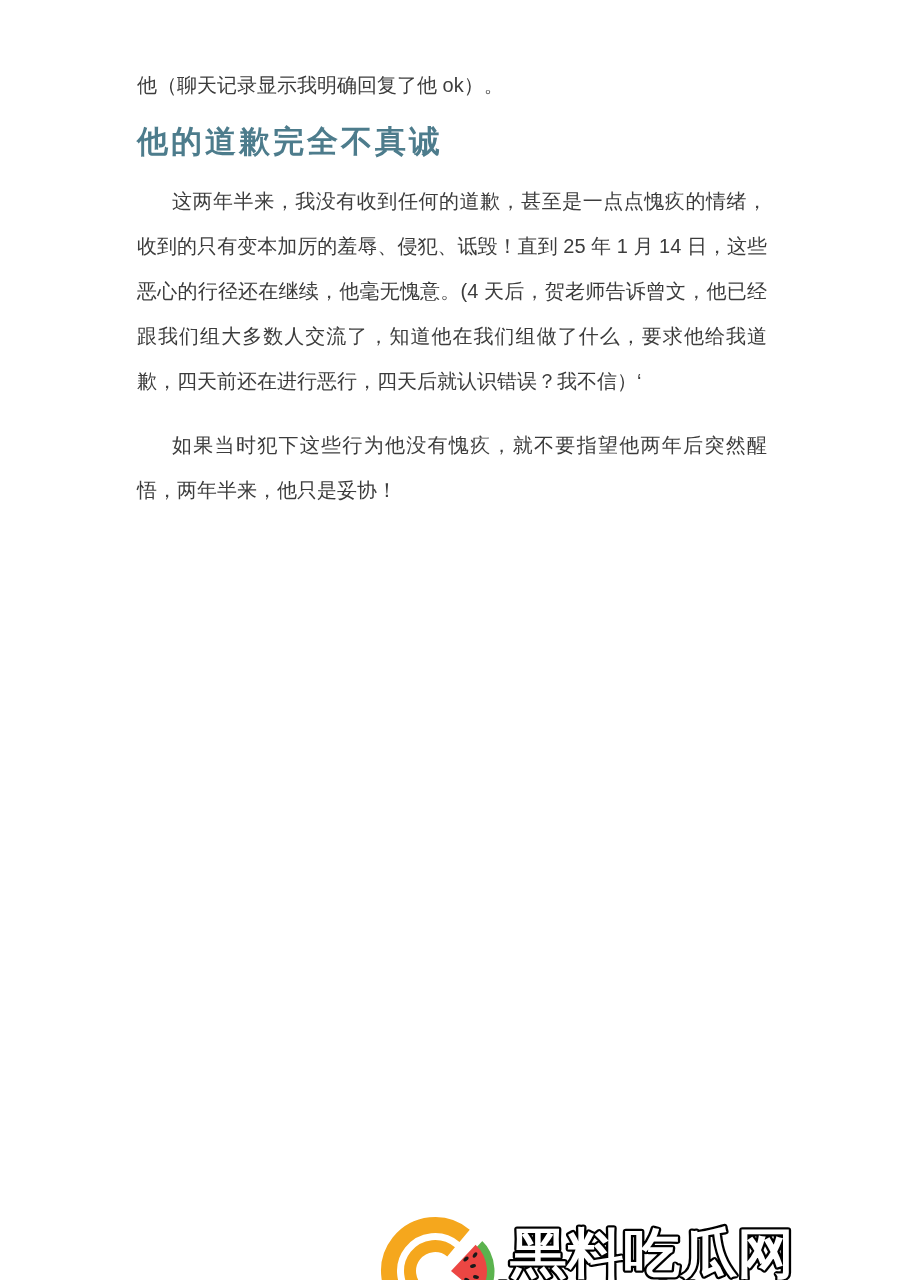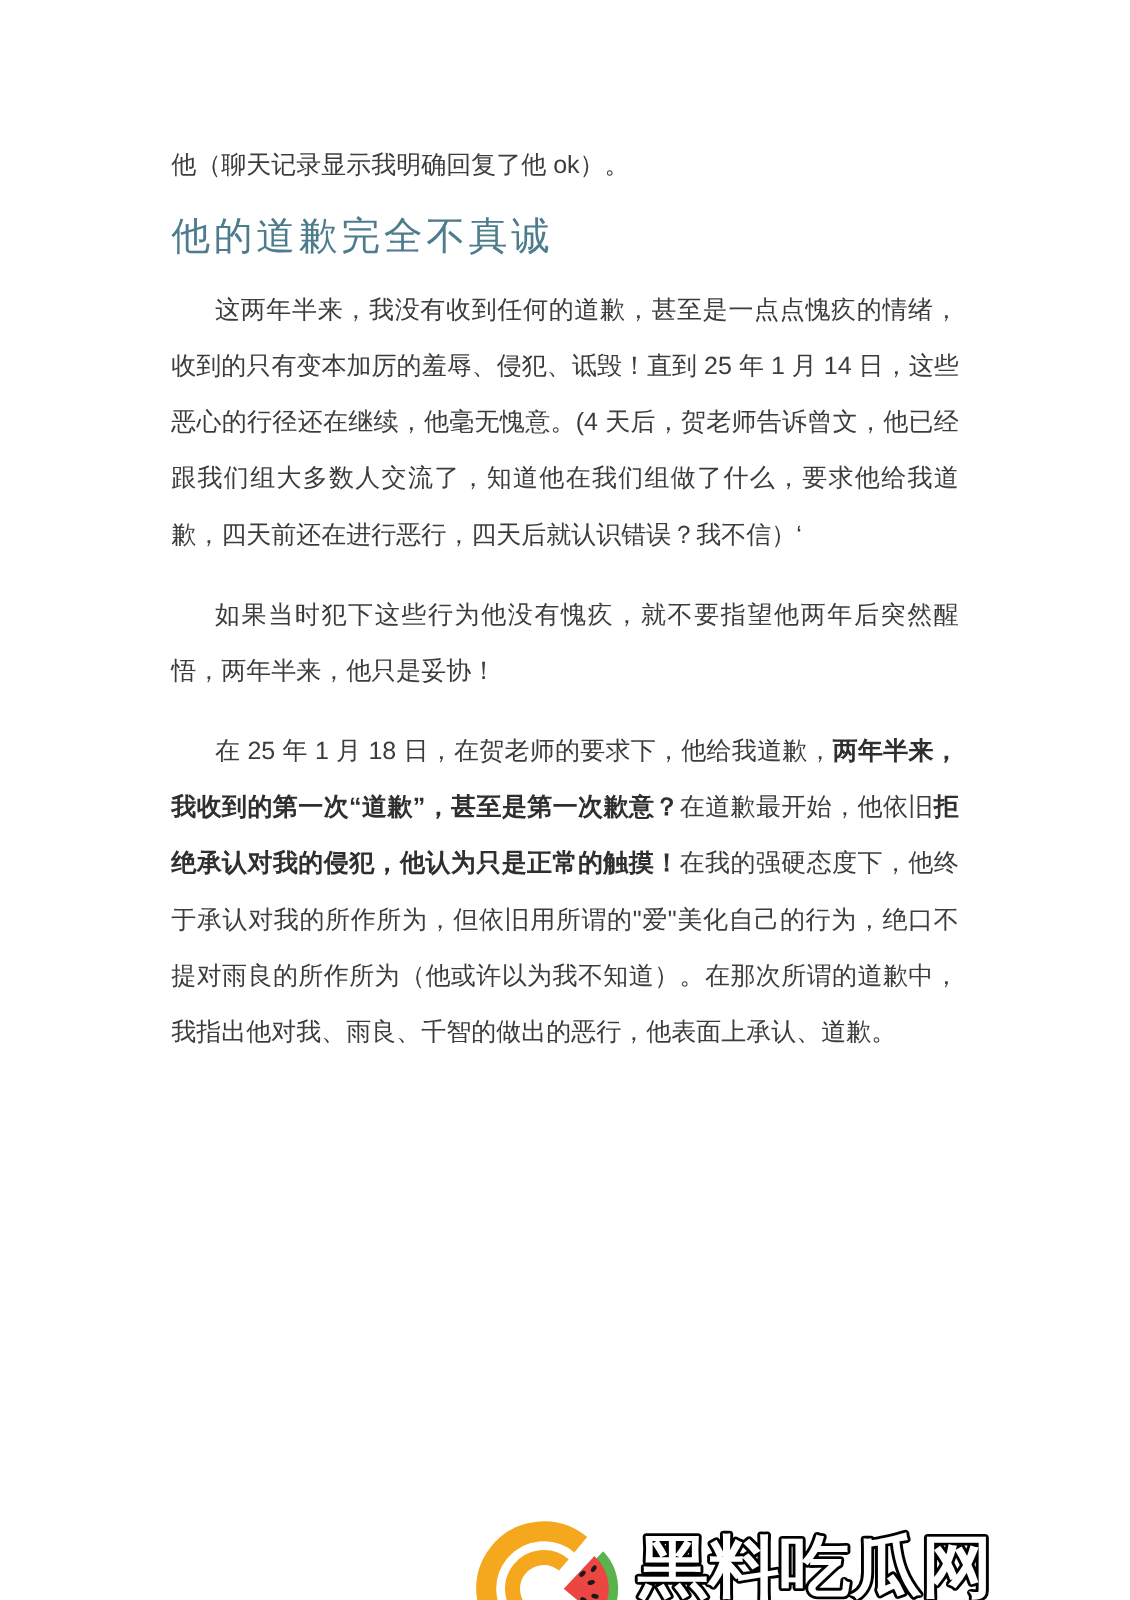--- a/index.html
+++ b/index.html
@@ -7,32 +7,32 @@
     position:relative;
     width:904px; height:1280px;
     background:#ffffff;
     overflow:hidden;
     font-family:"Liberation Sans", sans-serif;
   }
   .doc {
     position:absolute;
     left:137px; top:0;
     width:630px;
-    padding-top:110px;
+    padding-top:63px;
     color:#3c3c3c;
     font-size:20px;
     line-height:45px;
     text-align:justify;
     text-justify:inter-ideograph;
   }
   .doc p { margin:0 0 19px 0; }
   .doc p.indent { text-indent:35px; }
   .doc b { font-weight:700; color:#2f2f2f; }
   .doc h1 {
-    font-weight:400;
+    font-weight:700;
     font-size:31px;
     line-height:42px;
     letter-spacing:3px;
     color:#4d7c8c;
     margin:-6px 0 16px 0;
     text-align:left;
     text-indent:0;
   }
   .watermark {
     position:absolute;
@@ -52,21 +52,20 @@
 </head>
 <body>
 
 <div class="page">
 
   <main class="doc">
       <p><span>他（聊天记录显示我明确回复了他 ok）。</span></p>
       <h1>他的道歉完全不真诚</h1>
       <p class="indent"><span>这两年半来，我没有收到任何的道歉，甚至是一点点愧疚的情绪，收到的只有变本加厉的羞辱、侵犯、诋毁！直到 25 年 1 月 14 日，这些恶心的行径还在继续，他毫无愧意。(4 天后，贺老师告诉曾文，他已经跟我们组大多数人交流了，知道他在我们组做了什么，要求他给我道歉，四天前还在进行恶行，四天后就认识错误？我不信）‘</span></p>
       <p class="indent"><span>如果当时犯下这些行为他没有愧疚，就不要指望他两年后突然醒悟，两年半来，他只是妥协！</span></p>
-      <p class="indent"><span>在 25 年 1 月 18 日，在贺老师的要求下，他给我道歉，</span><b>两年半来，我收到的第一次“道歉”，甚至是第一次歉意？</b><span>在道歉最开始，他依旧</span><b>拒绝承认对我的侵犯，他认为只是正常的触摸！</b><span>在我的强硬态度下，他终于承认对我的所作所为，但依旧用所谓的"爱"美化自己的行为，绝口不提对雨良的所作所为（他或许以为我不知道）。在那次所谓的道歉中，我指出他对我、雨良、千智的做出的恶行，他表面上承认、道歉。</span></p>
     </main>
 
   <div class="watermark">
     <svg viewBox="0 0 524 130" width="524" height="130" xmlns="http://www.w3.org/2000/svg">
       <g>
 
         <path d="M 84.6 26.8 A 46 46 0 1 0 92.7 88.4" fill="none" stroke="#F5A71D" stroke-width="16" stroke-linecap="butt"></path>
 
         <path d="M 71.1 42.9 A 25 25 0 1 0 75.5 76.4" fill="none" stroke="#F5A71D" stroke-width="12" stroke-linecap="butt"></path>
 

